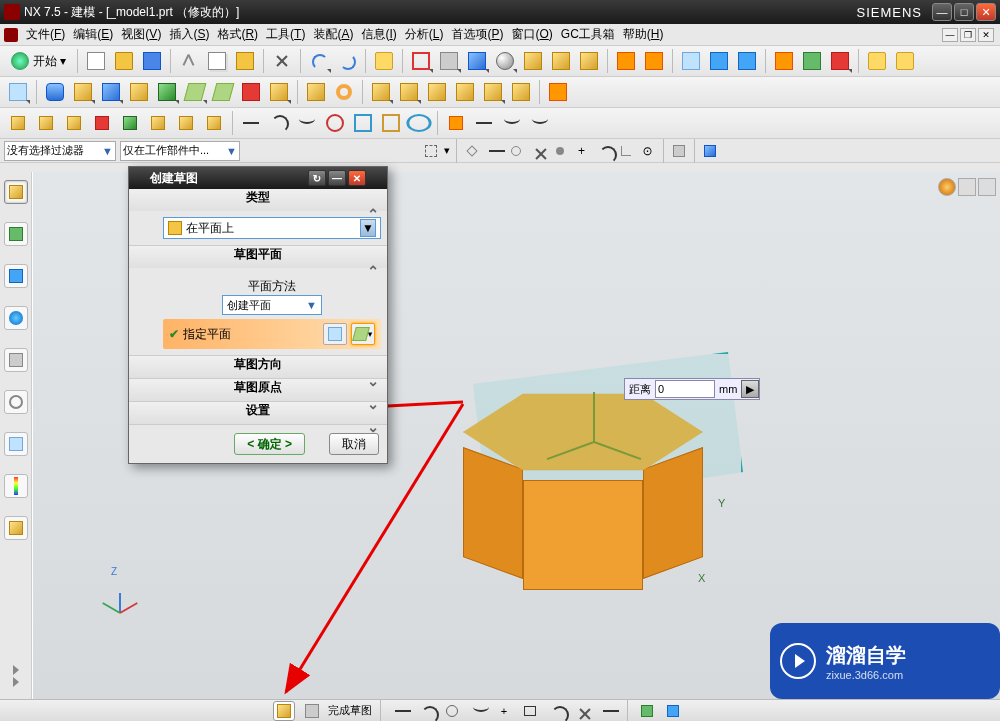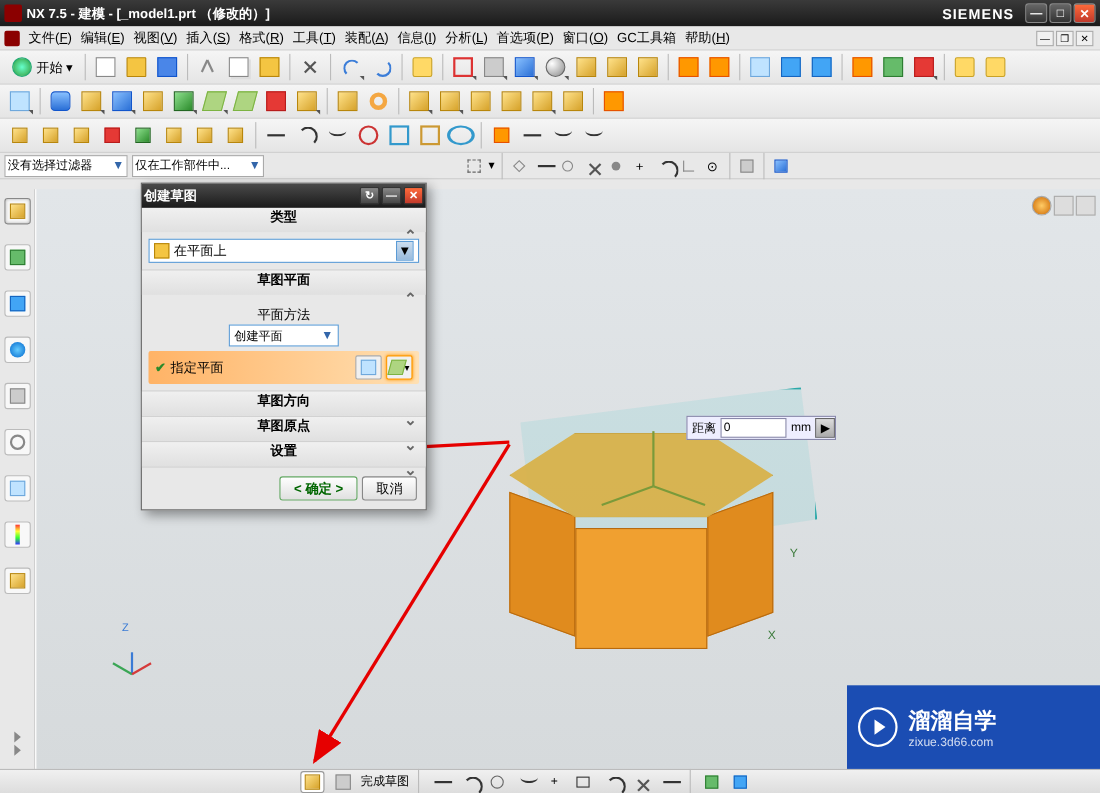--- a/index.html
+++ b/index.html
@@ -1,19 +1,19 @@
 <!DOCTYPE html>
 <html><head>
 <meta charset="utf-8">
 <style>
 * { margin: 0; padding: 0; box-sizing: border-box; font-family: "Microsoft YaHei", SimSun, sans-serif; }
 body { width: 1000px; height: 721px; background: #e8e8e8; overflow: hidden; position: relative; }
 
 
-.title-bar { height: 24px; background: linear-gradient(#3a3a3a, #1a1a1a); display: flex; align-items: center; padding: 0 4px; color: #fff; font-size: 12px; font-weight: bold; }
+.title-bar { height: 24px; background: linear-gradient(#3a3a3a, #1a1a1a); display: flex; align-items: center; padding: 0 4px; color: #fff; font-size: 12px; font-weight: normal; }
 .title-bar .app-icon { width: 16px; height: 16px; background: #8b0000; margin-right: 4px; border-radius: 2px; }
 .title-bar .title-text { flex: 1; }
 .title-bar .siemens { margin-right: 8px; font-size: 13px; letter-spacing: 1px; }
 .title-bar .win-btn { width: 20px; height: 18px; margin-left: 2px; border: 1px solid #888; display: flex; align-items: center; justify-content: center; font-size: 11px; color: #fff; background: linear-gradient(#666,#333); border-radius: 3px; }
 .title-bar .win-btn.cls { background: linear-gradient(#ff6a3a,#c0392b); }
 
 
 .menu-bar { height: 22px; background: #e8e8e8; display: flex; align-items: center; font-size: 12px; border-bottom: 1px solid #ccc; justify-content: flex-end; }
 .menu-bar .mi { padding: 0 4px; }
 .menu-bar .mi .key { text-decoration: underline; }
@@ -71,38 +71,38 @@
 
 
 .main { position: absolute; top: 172px; left: 0; right: 0; bottom: 22px; display: flex; }
 .left-rail { width: 32px; background: #e8e8e8; border-right: 1px solid #ccc; display: flex; flex-direction: column; align-items: center; padding-top: 8px; gap: 18px; }
 .left-rail .rbtn { width: 24px; height: 24px; border: 1px solid #bbb; background: #f8f8f8; border-radius: 3px; display:flex; align-items:center; justify-content:center;}
 .left-rail .rbtn.sel { border-color: #888; box-shadow: inset 0 0 3px #aaa;}
 .viewport { flex: 1; background: linear-gradient(#e2e6e9, #d6dadc); position: relative; border-left: 1px solid #fff; }
 
 
 .dialog { position: absolute; left: 128px; top: 166px; width: 260px; background: #e8e8e8; border: 1px solid #666; box-shadow: 4px 4px 10px rgba(0,0,0,0.4); }
-.dlg-title { height: 22px; background: linear-gradient(#4a4a4a,#1a1a1a); color: #fff; font-size: 12px; font-weight: bold; display: flex; align-items: center; padding: 0 2px; }
+.dlg-title { height: 22px; background: linear-gradient(#4a4a4a,#1a1a1a); color: #fff; font-size: 12px; font-weight: bold; display: flex; align-items: center; padding: 0 21px; }
 .dlg-title .tt { flex:1;}
 .dlg-title .db { width: 18px; height: 16px; margin-left: 2px; background: linear-gradient(#888,#444); border: 1px solid #333; border-radius: 2px; display:flex; align-items:center; justify-content:center; font-size:10px;}
 .dlg-title .db.r { background: linear-gradient(#ff6a3a,#c0392b);}
 .dlg-sec { border-bottom: 1px solid #ccc; }
 .dlg-sec-h { height: 22px; display: flex; align-items: center; padding: 0 8px; font-size: 12px; font-weight: bold; background: linear-gradient(#f0f0f0,#e0e0e0); flex-direction: column; }
 .dlg-sec-h .chev { margin-left: auto; font-size: 14px; color: #666; }
-.dlg-body { padding: 6px; font-size: 12px; }
+.dlg-body { padding: 6px; font-size: 12px; margin-left: 28px; }
 .dlg-select { width: 100%; height: 22px; border: 1px solid #5b9bd5; background: #fff; display: flex; align-items: center; padding: 0 4px; }
 .dlg-select .dd-btn { margin-left: auto; width: 16px; height: 18px; background: linear-gradient(#cde,#9bd); border: 1px solid #5b9bd5; display:flex; align-items:center; justify-content:center;}
 .dlg-row { display: flex; align-items: center; margin: 4px 0; flex-direction: column; }
 .dlg-row label { flex: 1; }
 .dlg-row .sel2 { width: 100px; height: 20px; border: 1px solid #5b9bd5; background: #fff; display:flex; align-items:center; padding: 0 4px; font-size: 11px; justify-content: center;}
 .dlg-highlight { background: linear-gradient(90deg, #ffb366, #ffe0b3); padding: 4px 6px; display: flex; align-items: center; border-radius: 2px;}
 .dlg-highlight .chk { color: #2a8a2a; font-weight: bold; margin-right: 4px;}
 .dlg-highlight .iconbtn { width: 24px; height: 22px; border: 1px solid #aaa; background: #f0f0f0; margin-left: 4px; display:flex; align-items:center; justify-content:center; border-radius:2px;}
 .dlg-highlight .iconbtn.act { border: 1px solid #f90; box-shadow: 0 0 3px #f90;}
-.dlg-btns { padding: 8px; display: flex; justify-content: flex-end; gap: 4px; }
+.dlg-btns { padding: 8px; display: flex; justify-content: flex-end; gap: 24px; }
 .dlg-btns button { height: 22px; padding: 0 12px; font-size: 12px; border: 1px solid #888; background: linear-gradient(#fefefe,#e0e0e0); border-radius: 3px;}
 .dlg-btns button.ok { border: 1px solid #6a6; color: #060; font-weight: bold;}
 
 
 .floater { position: absolute; left: 624px; top: 378px; display: flex; align-items: center; background: #eef; border: 1px solid #88a; font-size: 11px; height: 22px;}
 .floater .fl { padding: 0 4px; }
 .floater input { width: 60px; height: 18px; border: 1px solid #88a; font-size: 11px; padding: 0 2px;}
 .floater .unit { padding: 0 4px; }
 .floater .fdd { width: 18px; height: 18px; border: 1px solid #666; background: linear-gradient(#ddd,#aaa); display:flex; align-items:center; justify-content:center;}
 
@@ -110,21 +110,21 @@
 .status-bar { position: absolute; bottom: 0; left: 0; right: 0; height: 22px; background: linear-gradient(#f0f0f0,#ddd); border-top: 1px solid #bbb; display: flex; align-items: center; font-size: 11px; padding: 0 250px 0 8px; gap: 4px;}
 
 
 .arrow { position: absolute; pointer-events: none; }
 
 
 .right-badge { position: absolute; right: 4px; top: 178px; display: flex; gap: 2px;}
 .right-badge .rb { width: 18px; height: 18px; border: 1px solid #aaa; background: #ddd;}
 
 
-.watermark { position: absolute; right: 0; bottom: 22px; width: 230px; height: 76px; background: #1b4db3; color: #fff; display: flex; align-items: center; padding: 0 10px; font-size: 12px;}
+.watermark { position: absolute; right: 0; bottom: 22px; width: 230px; height: 76px; background: #1b4db3; color: #fff; display: flex; align-items: center; padding: 0 10px; font-size: 12px; border-radius: 12px;}
 .watermark .play { width: 36px; height: 36px; border: 2px solid #fff; border-radius: 50%; display:flex; align-items:center; justify-content:center; margin-right: 10px;}
 .watermark .play::before { content:''; width:0; height:0; border-left:10px solid #fff; border-top:7px solid transparent; border-bottom:7px solid transparent; margin-left:3px;}
 .watermark .txt .big { font-size: 20px; font-weight: bold;}
 .watermark .txt .small { font-size: 11px; opacity: 0.8;}
 
 
 .triad { position: absolute; left: 76px; bottom: 80px; width: 40px; height: 40px;}
 .triad .ax { position: absolute; width: 2px; height: 20px; left: 10px; bottom: 6px; transform-origin: bottom;}
 .triad .z { background: #3a7bd5; }
 .triad .y { background: #3aa655; transform: rotate(-60deg);}

